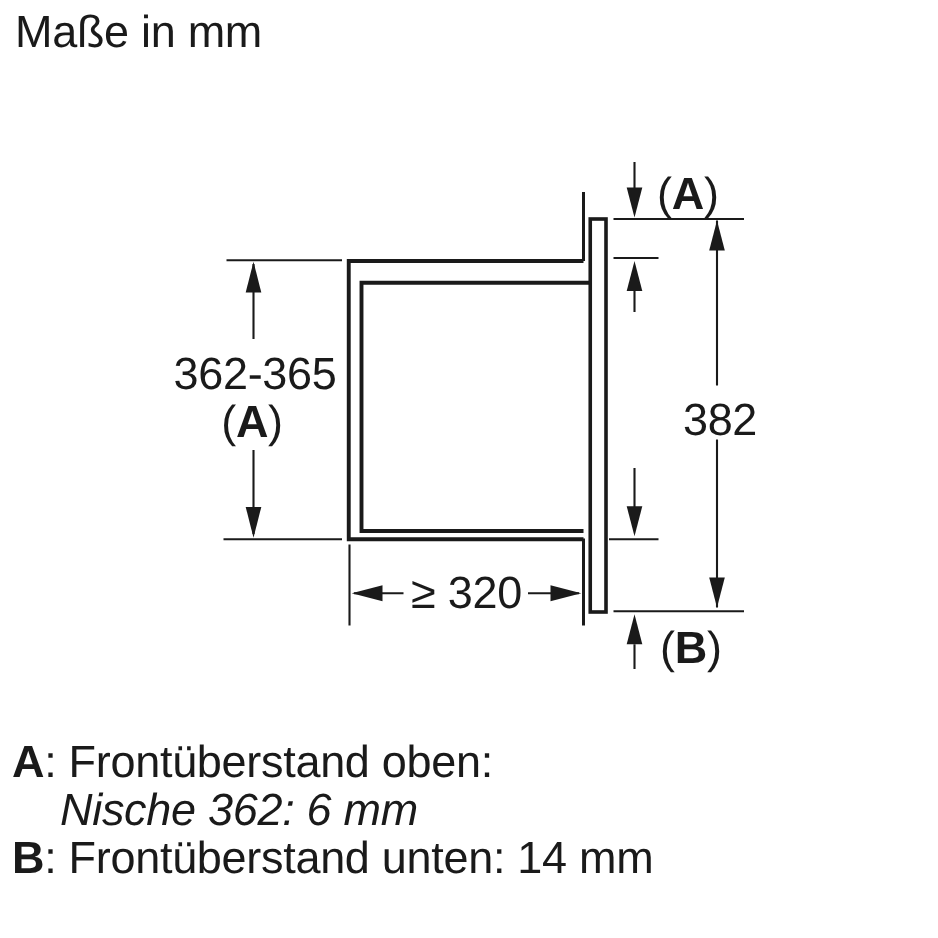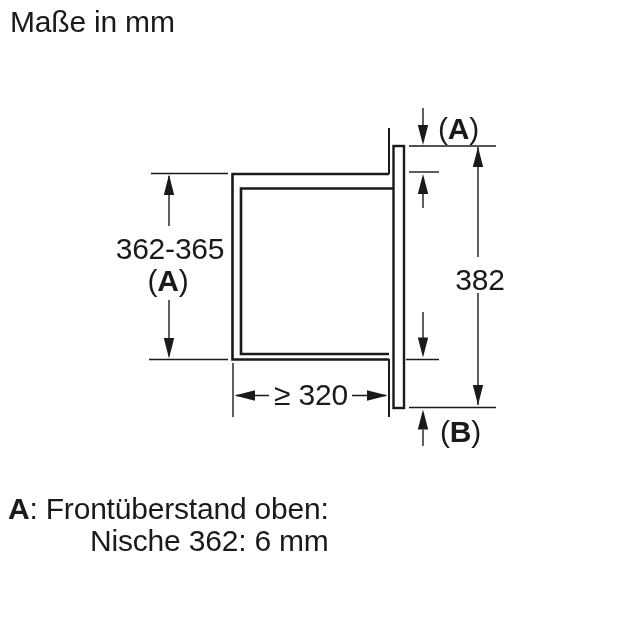--- a/index.html
+++ b/index.html
@@ -30,24 +30,24 @@
   }
   .footnotes {
     position: absolute;
     left: 8px;
     top: 493px;
     font-size: 30px;
     line-height: 32px;
     letter-spacing: -0.2px;
     white-space: nowrap;
     color: #1a1a1a;
-    text-align: right;
   }
   .footnotes .sub {
     padding-left: 32px;
+    font-style: italic;
   }
   .b { font-weight: bold; }
   svg.diagram {
     position: absolute;
     left: 0;
     top: 0;
   }
   svg.diagram line, svg.diagram path, svg.diagram polyline {
     stroke: #1a1a1a;
     fill: none;
@@ -131,15 +131,16 @@
       <line class="thin" x1="352" y1="395.5" x2="386" y2="395.5"></line>
       <polygon points="234.5,395.5 255,390.2 255,400.8"></polygon>
       <polygon points="387.5,395.5 367,390.2 367,400.8"></polygon>
       <text x="311" y="405" text-anchor="middle">≥ 320</text>
     </g>
   </svg>
 
   <div class="footnotes">
     <div><span class="b">A</span><span>: Frontüberstand oben:</span></div>
     <div class="sub">Nische 362: 6 mm</div>
+    <div><span class="b">B</span><span>: Frontüberstand unten: 14 mm</span></div>
   </div>
 
 </div>
 
 </body></html>

